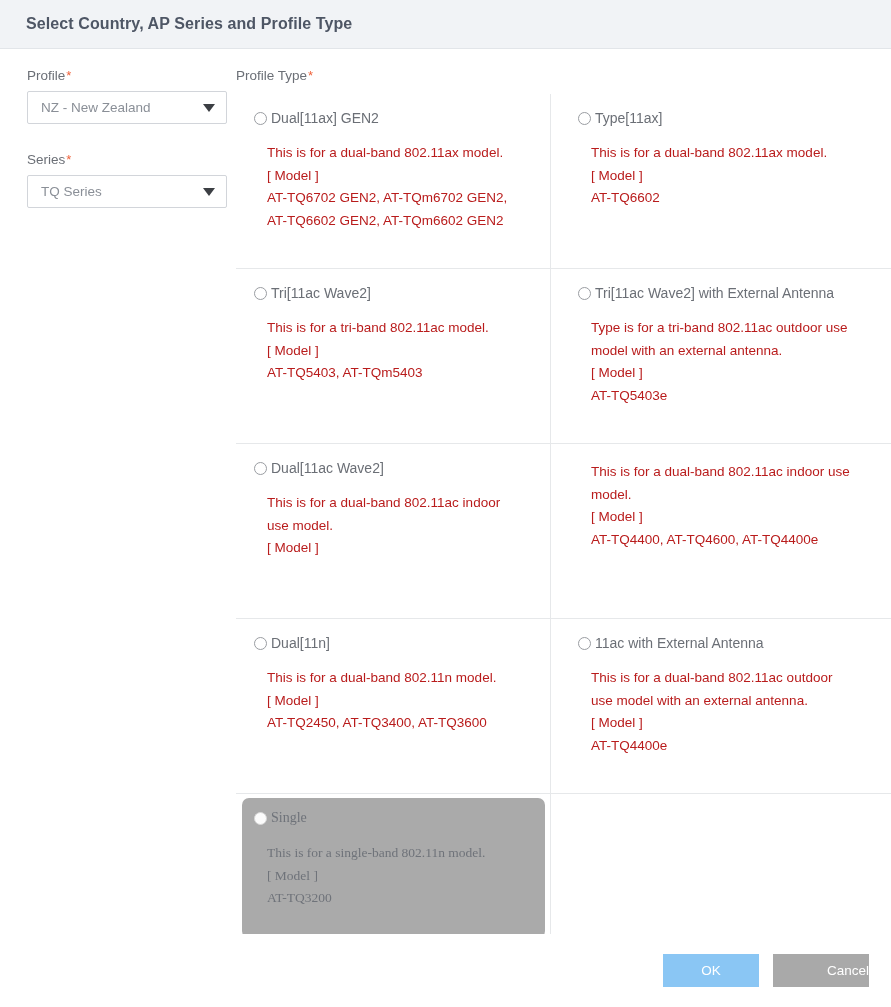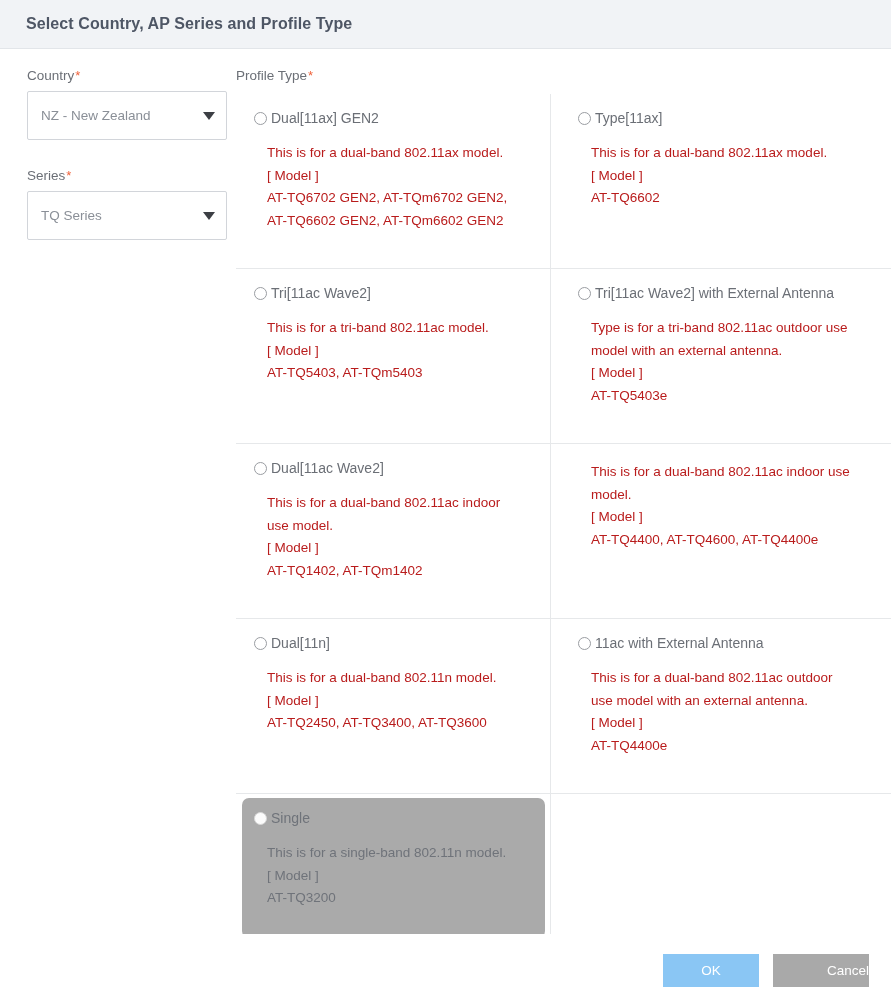--- a/index.html
+++ b/index.html
@@ -55,21 +55,21 @@
     margin-bottom: 8px;
     display: block;
   }
   .req-star {
     color: #f0633c;
     font-size: 13px;
     margin-left: 1px;
   }
   .select-box {
     width: 200px;
-    height: 49px;
+    height: 33px;
     border: 1px solid #d2d5da;
     border-radius: 2px;
     background: #ffffff;
     display: flex;
     align-items: center;
     justify-content: space-between;
     padding: 0 11px 0 13px;
     cursor: pointer;
   }
   .select-value {
@@ -114,21 +114,21 @@
     min-height: 175px;
     border-bottom: 1px solid #e6e8ea;
     border-right: 1px solid #e6e8ea;
     cursor: pointer;
   }
   .profile-cell.col-right {
     border-right: none;
     padding-left: 27px;
   }
   .profile-cell.row-last { min-height: 150px; }
-  .profile-cell.no-border-bottom { border-bottom: none; }
+  .profile-cell.no-border-bottom { border-bottom: none; font-family: Liberation Serif, serif; }
   .profile-cell.empty { cursor: default; }
 
   .opt-head {
     display: flex;
     align-items: center;
     gap: 4px;
     margin-bottom: 17px;
   }
   .radio {
     width: 13px;
@@ -208,21 +208,21 @@
 
 <div class="dialog-header">
   <div class="dialog-title">Select Country, AP Series and Profile Type</div>
 </div>
 
 <div class="dialog-body">
 
   <div class="left-pane">
 
     <div class="field-group">
-      <span class="field-label"><span>Country</span><span class="req-star">*</span></span>
+      <span class="field-label"><span>Profile</span><span class="req-star">*</span></span>
       <div class="select-box">
         <span class="select-value">NZ - New Zealand</span>
         <span class="caret"></span>
       </div>
     </div>
 
     <div class="field-group">
       <span class="field-label"><span>Series</span><span class="req-star">*</span></span>
       <div class="select-box">
         <span class="select-value">TQ Series</span>
@@ -291,21 +291,20 @@
         </div>
         <div class="profile-cell">
           <div class="cell-inner">
             <div class="opt-head">
               <span class="radio"></span>
               <span class="opt-title">Dual[11ac Wave2]</span>
             </div>
             <div class="opt-body">
               <span class="line opt-desc">This is for a dual-band 802.11ac indoor use model.</span>
               <span class="line">[ Model ]</span>
-              <span class="line">AT-TQ1402, AT-TQm1402</span>
             </div>
           </div>
         </div>
         <div class="profile-cell col-right">
           <div class="cell-inner">
             <div class="opt-body">
               <span class="line opt-desc">This is for a dual-band 802.11ac indoor use model.</span>
               <span class="line">[ Model ]</span>
               <span class="line">AT-TQ4400, AT-TQ4600, AT-TQ4400e</span>
             </div>

